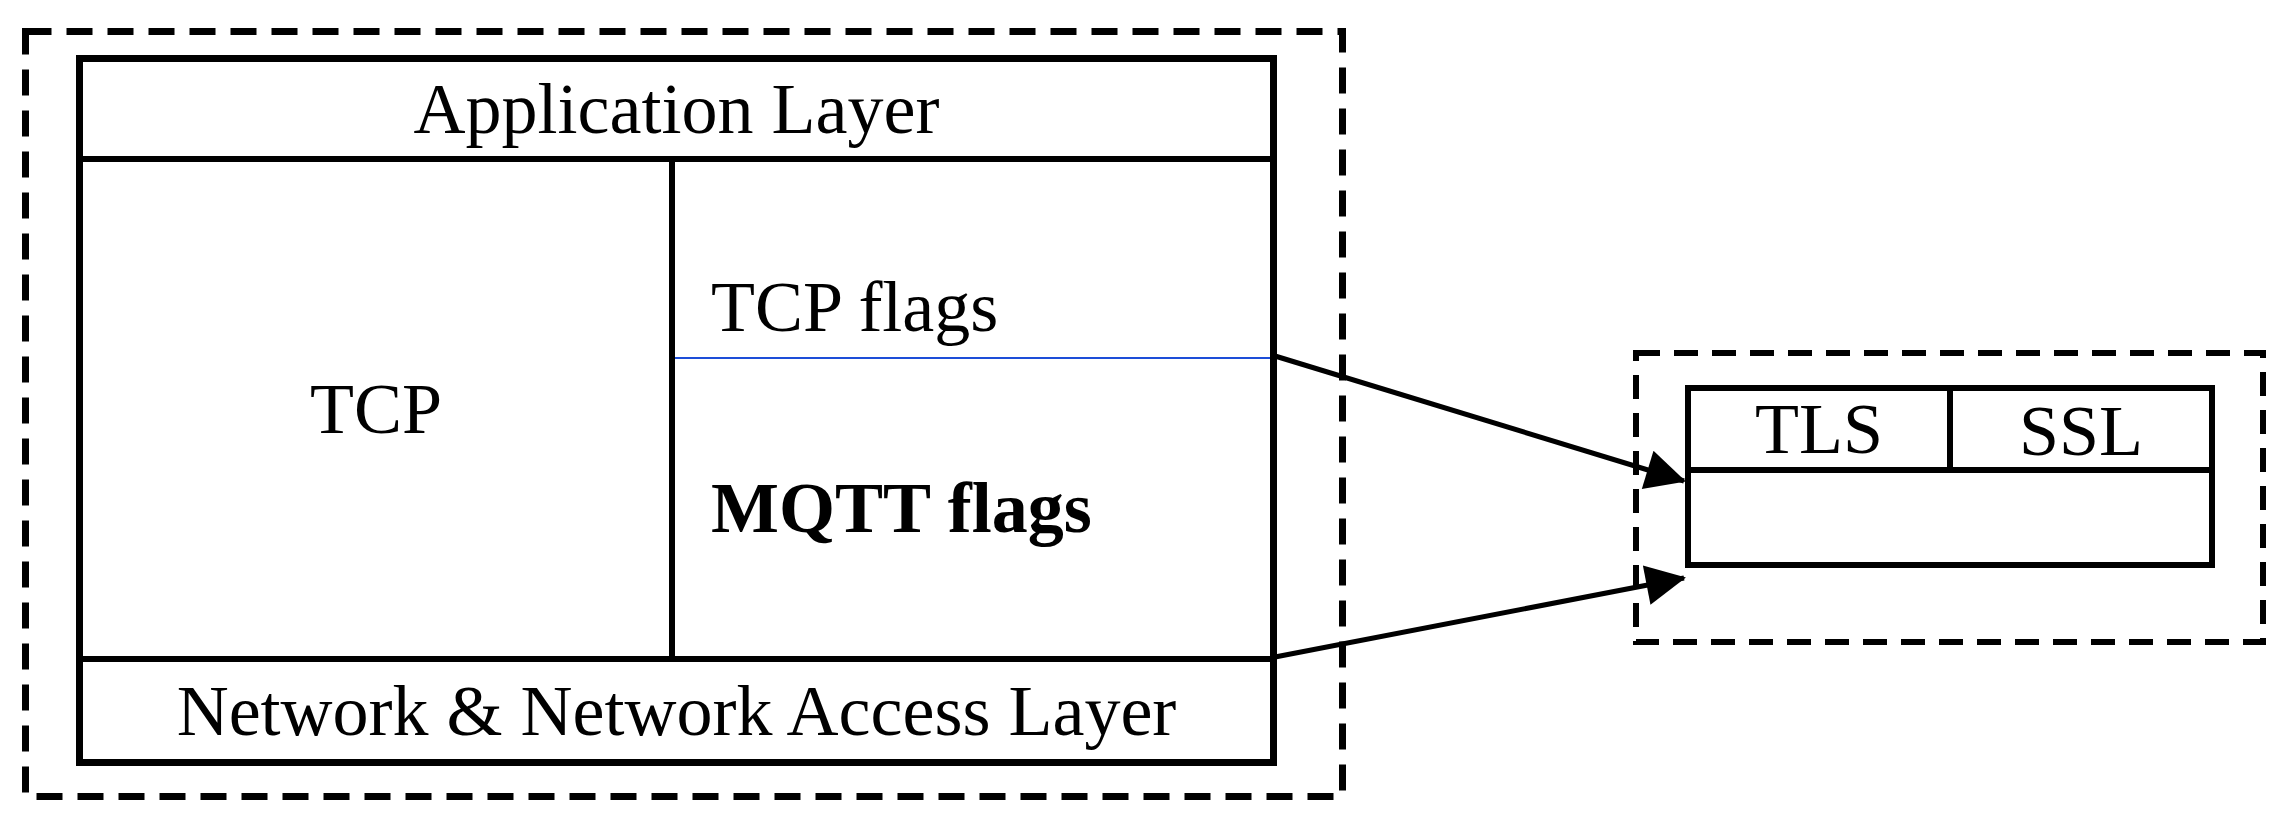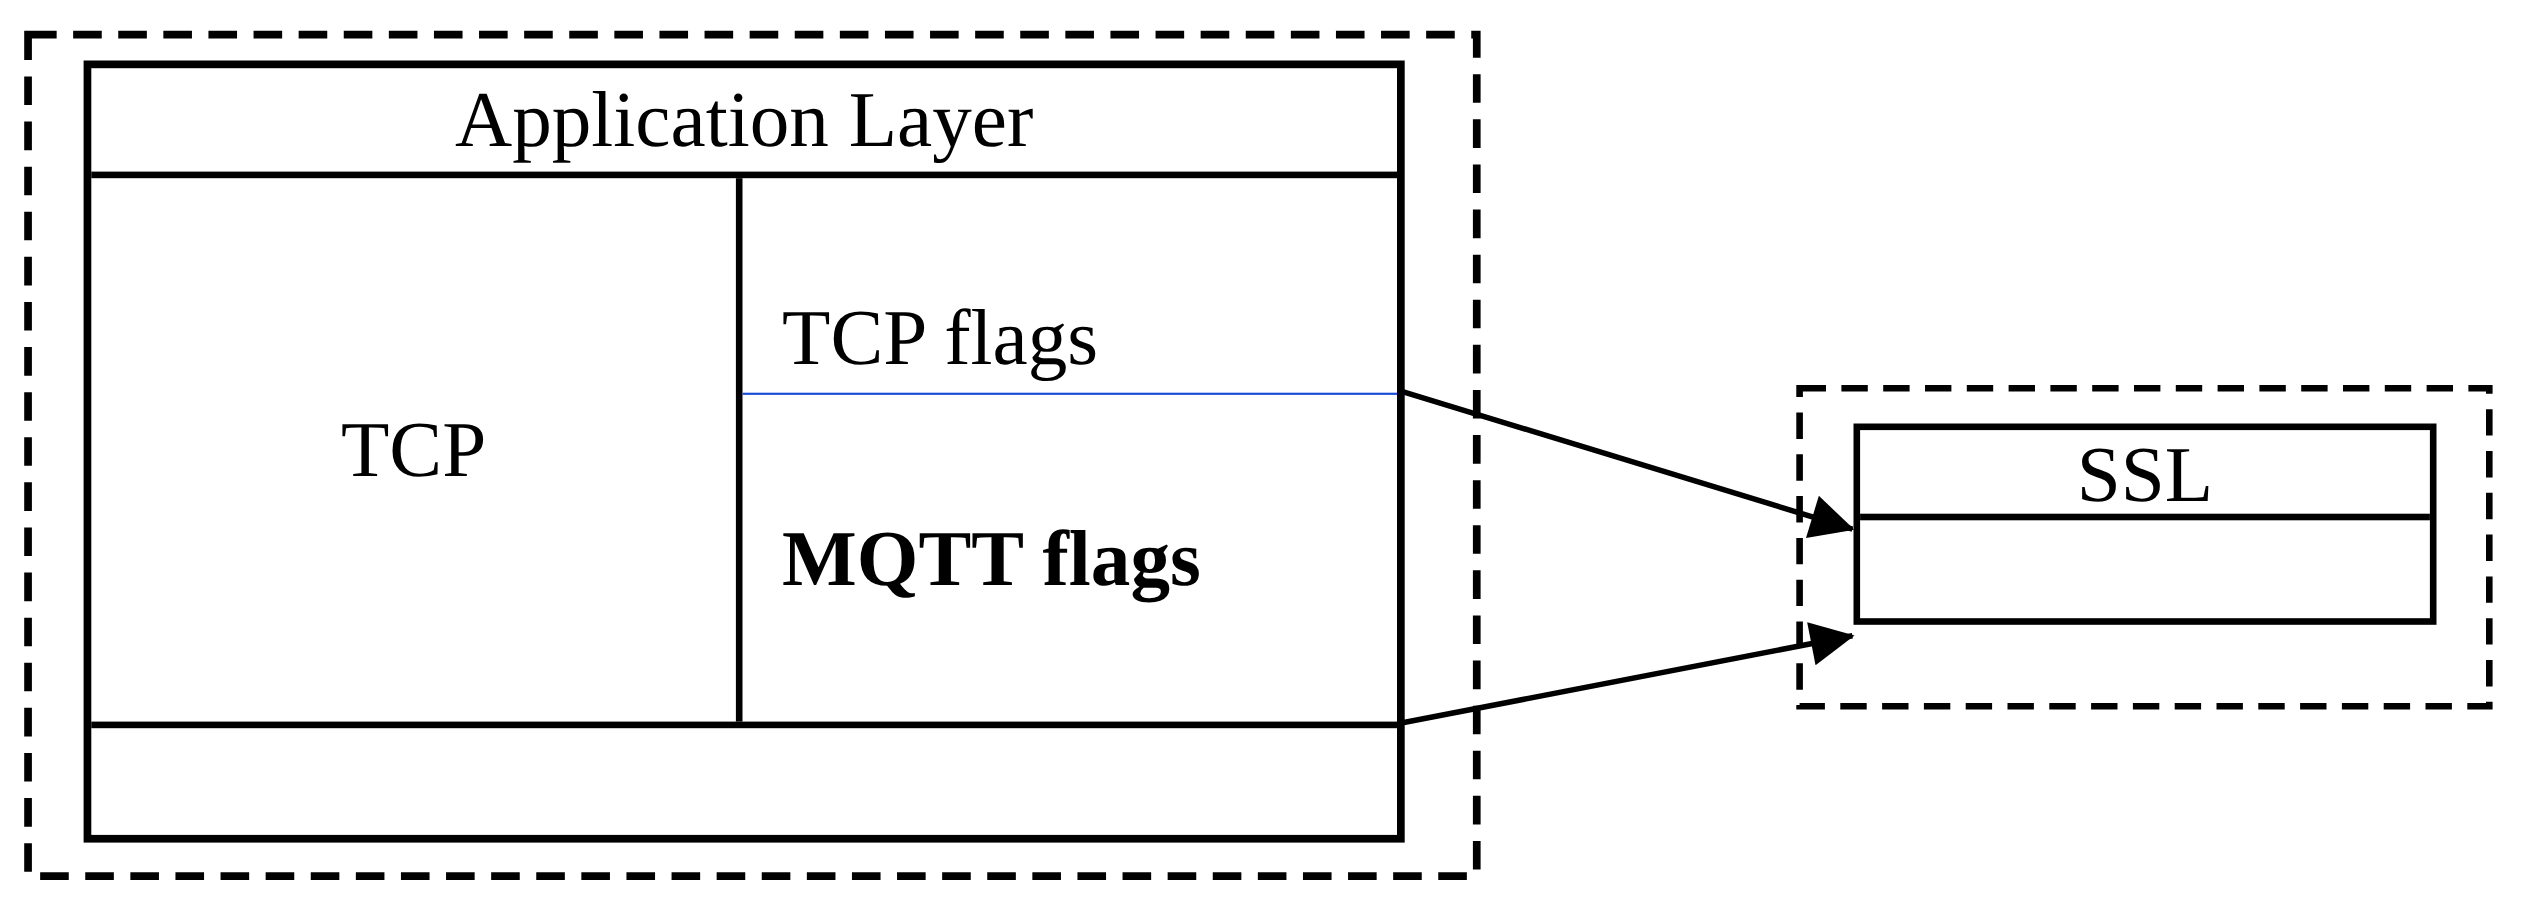--- a/index.html
+++ b/index.html
@@ -157,23 +157,29 @@
       </div>
       <div class="flags-col">
         <div class="tcp-flags-cell">
           <span class="label">TCP flags</span>
         </div>
         <div class="mqtt-flags-cell">
           <span class="label">MQTT flags</span>
         </div>
       </div>
     </div>
+    <div class="network-row">
+      <span class="label">Network &amp; Network Access Layer</span>
+    </div>
   </div>
 
   <div class="secure-box">
     <div class="secure-row1">
+      <div class="tls-cell">
+        <span class="label">TLS</span>
+      </div>
       <div class="ssl-cell">
         <span class="label">SSL</span>
       </div>
     </div>
   </div>
 
 </div>
 
 </body></html>

